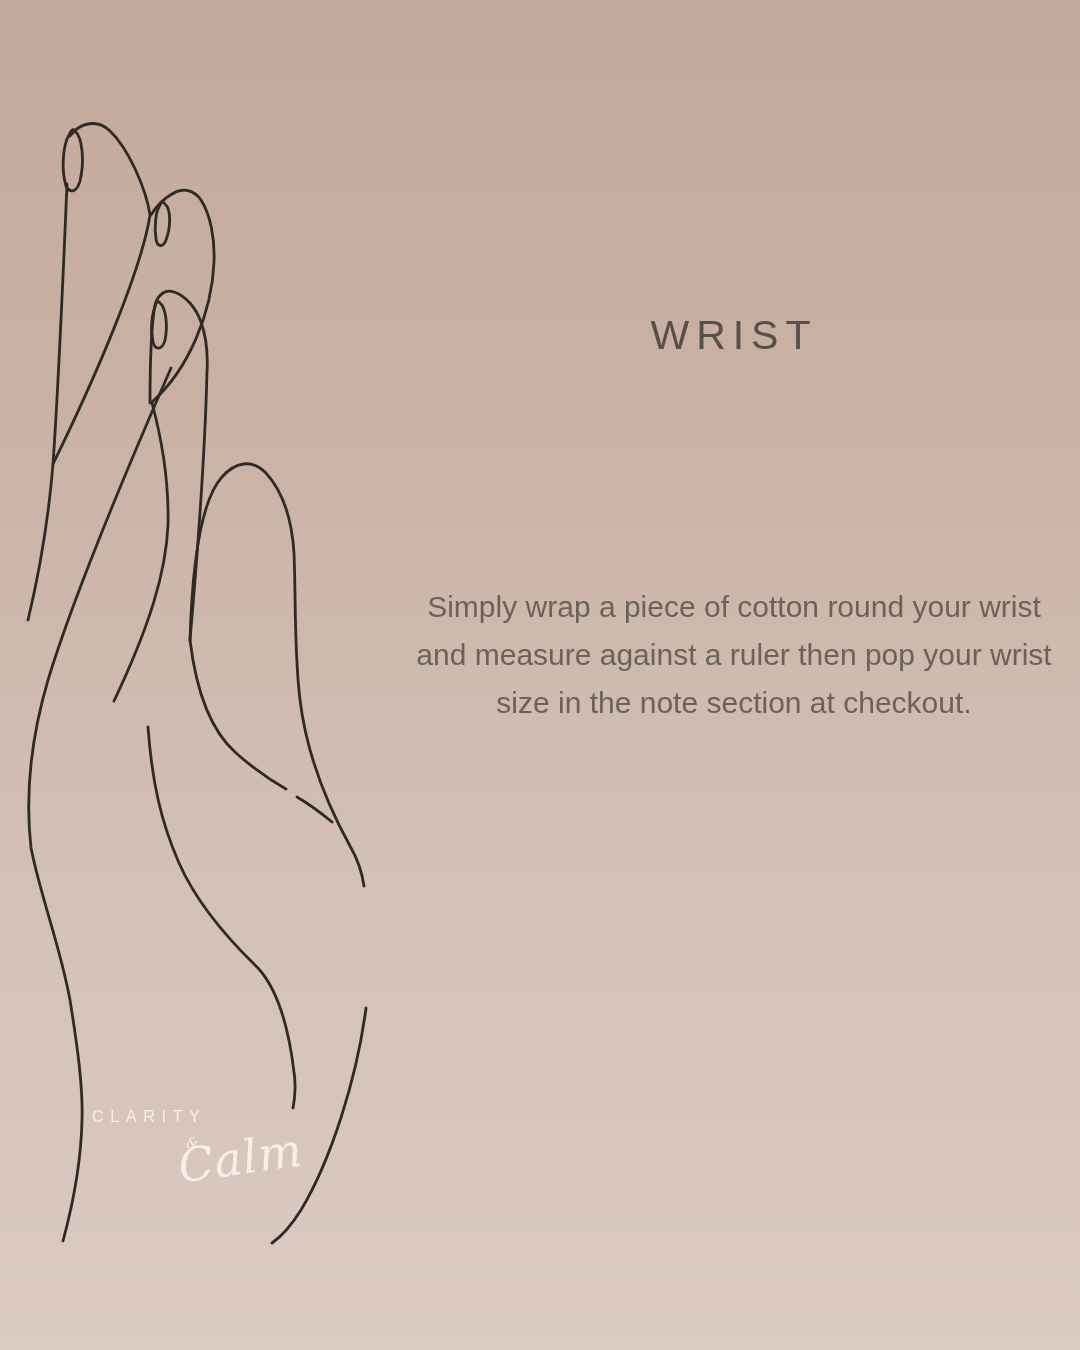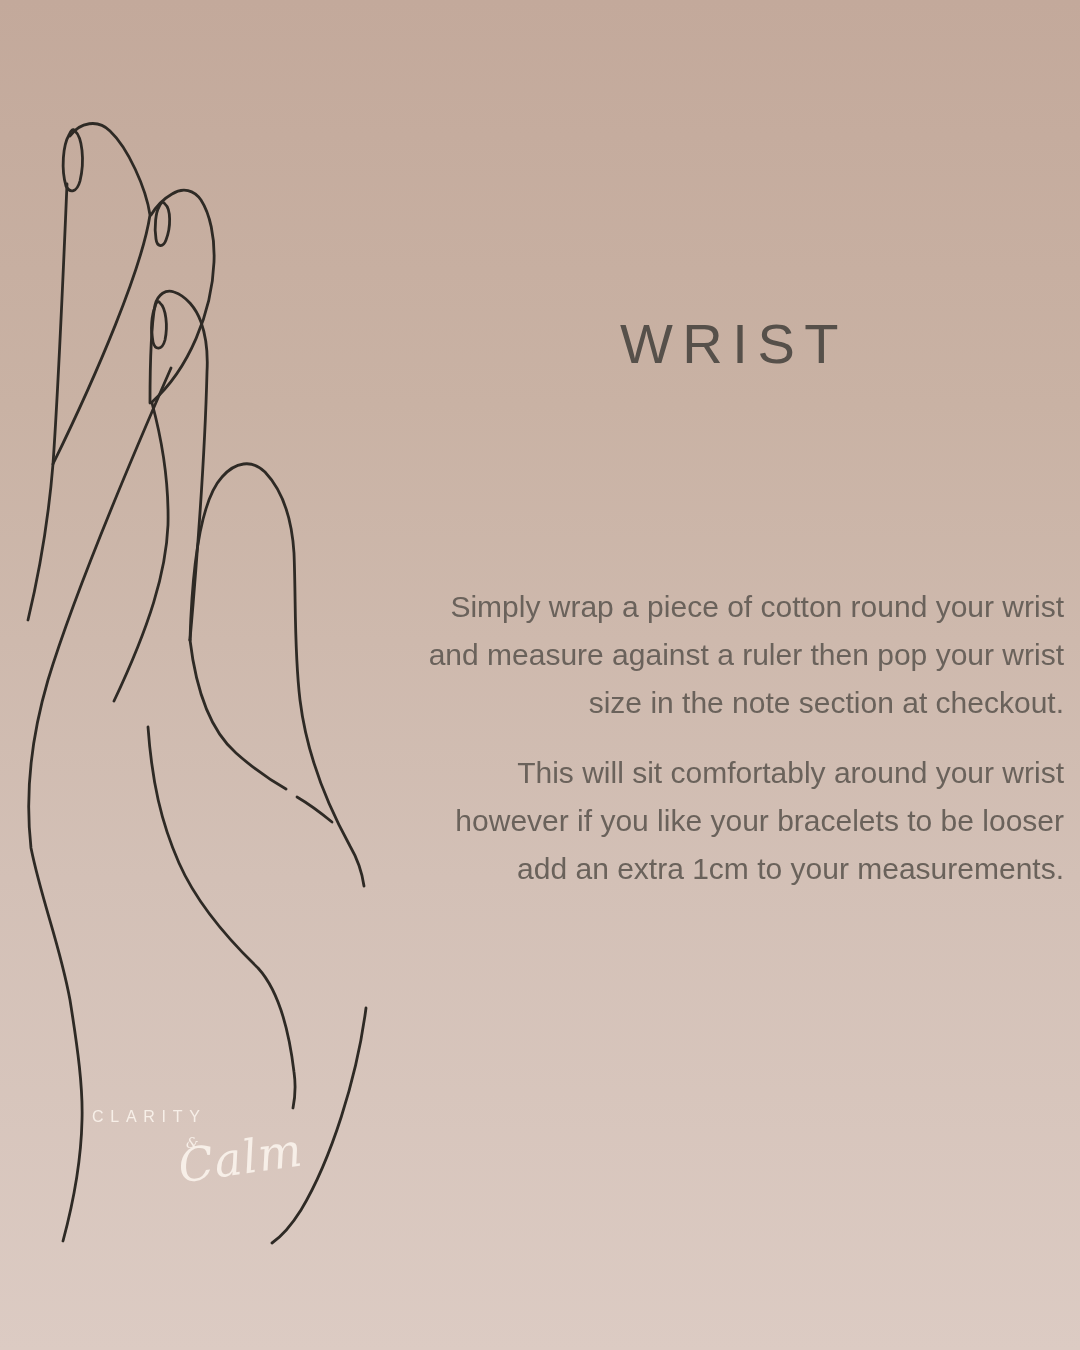--- a/index.html
+++ b/index.html
@@ -13,27 +13,27 @@
   .hand-svg{
     position:absolute;left:0;top:0;width:400px;height:1350px;
   }
   .content{
     position:absolute;left:398px;top:0;width:672px;height:1350px;
     text-align:center;
   }
   .title{
     position:absolute;left:0;top:310px;width:100%;
     font-weight:300;
-    font-size:56px;
+    font-size:41px;
     letter-spacing:0.17em;
     line-height:1.22;
     color:#56504a;
   }
   .paragraphs{
-    position:absolute;left:6px;top:583px;width:660px;text-align:right;
+    position:absolute;left:6px;top:583px;width:660px;
   }
   .paragraphs p{
     margin:0 0 22px 0;
     font-size:30px;
     line-height:48px;
     color:#6a625b;
     font-weight:400;
   }
   .logo{
     position:absolute;left:90px;top:1105px;width:220px;height:110px;
@@ -102,21 +102,20 @@
   </svg>
 
   <div class="content">
 
     <div class="title">
       <div>WRIST</div>
     </div>
 
     <div class="paragraphs">
       <p>Simply wrap a piece of cotton round your wrist and measure against a ruler then pop your wrist size in the note section at checkout.</p>
-      <p>This will sit comfortably around your wrist however if you like your bracelets to be looser add an extra 1cm to your measurements.</p>
     </div>
 
   </div>
 
   <div class="logo">
     <span class="logo-caps">CLARITY</span>
     <span class="logo-amp">&amp;</span>
     <span class="logo-script">Calm</span>
   </div>
 

